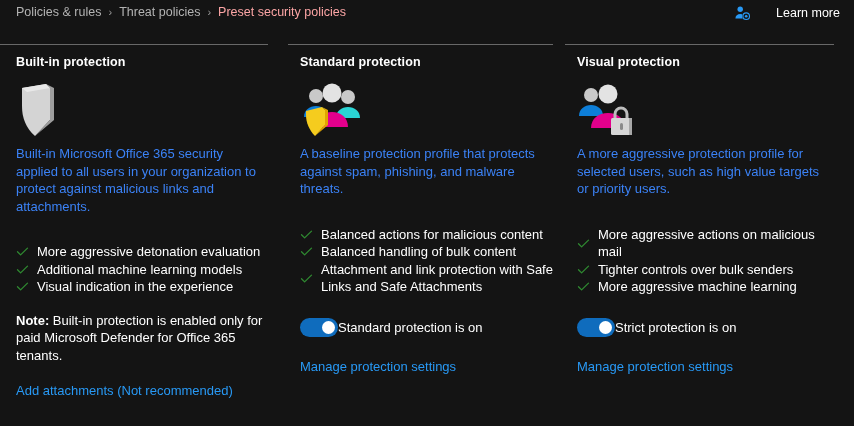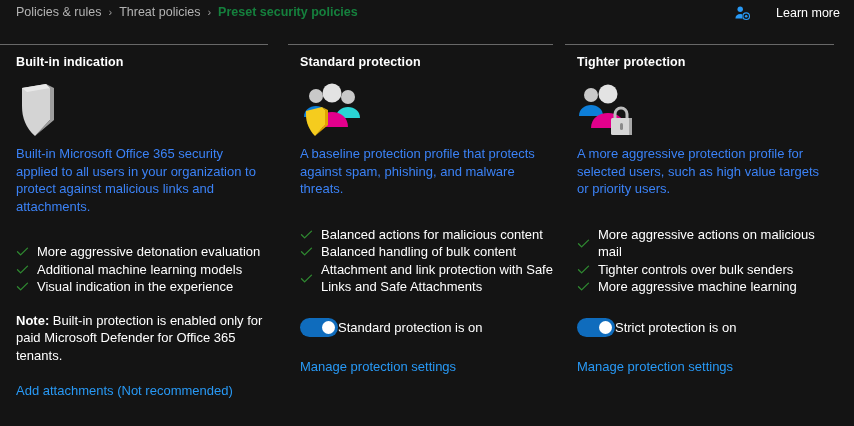--- a/index.html
+++ b/index.html
@@ -19,21 +19,21 @@
     left: 16px; top: 3px;
     display: flex; align-items: center;
     font-size: 12.5px;
     height: 18px;
   }
   .crumb {
     color: #b3b3b3;
     white-space: nowrap;
     cursor: pointer;
   }
-  .crumb.current { color: #15803d; font-weight: 700; }
+  .crumb.current { color: #fca5a5; font-weight: 400; }
   .crumb-sep {
     color: #9a9a9a;
     margin: 0 7px;
     font-size: 11px;
     line-height: 1;
     display: inline-block;
   }
 
   
   .learn-more {
@@ -177,21 +177,21 @@
         <circle cx="12.2" cy="11.2" r="1.3" fill="#2899f5"></circle>
       </svg>
     </span>
     <span class="learn-more-label">Learn more</span>
   </div>
 
   <div class="columns">
 
     <section class="col col-1">
       <div class="col-rule"></div>
-      <h2 class="col-title">Built-in indication</h2>
+      <h2 class="col-title">Built-in protection</h2>
 
       <div class="icon-wrap">
         <svg width="54" height="56" viewBox="0 0 54 56" xmlns="http://www.w3.org/2000/svg">
           <path d="M6 6 L30 2 L34 6 L34 38 L19 54 C10 46 6 36 6 24 Z" fill="#d4d4d4"></path>
           <path d="M30 2 L38 6 L38 38 L19 54 L34 38 L34 6 Z" fill="#9e9e9e"></path>
           <path d="M6 6 L30 2 L34 6 L11 10 Z" fill="#e8e8e8"></path>
         </svg>
       </div>
 
       <p class="col-desc">Built-in Microsoft Office 365 security applied to all users in your organization to protect against malicious links and attachments.</p>
@@ -281,21 +281,21 @@
           <span class="knob"></span>
         </span>
         <span class="toggle-label">Standard protection is on</span>
       </div>
 
       <a class="link manage-link" style="margin-top:22px;">Manage protection settings</a>
     </section>
 
     <section class="col col-3">
       <div class="col-rule"></div>
-      <h2 class="col-title">Tighter protection</h2>
+      <h2 class="col-title">Visual protection</h2>
 
       <div class="icon-wrap">
         <svg width="62" height="58" viewBox="0 0 62 58" xmlns="http://www.w3.org/2000/svg">
           <circle cx="14" cy="14" r="7" fill="#c9c9c9"></circle>
           <path d="M2 35c0-7 5.5-11 12-11s12 4 12 11z" fill="#0d7ed8"></path>
           <circle cx="31" cy="13" r="9.5" fill="#e3e3e3"></circle>
           <path d="M14 47c0-9.5 7.5-15 17-15s17 5.5 17 15z" fill="#e3008c"></path>
           <path d="M38 38v-5a6 6 0 0 1 12 0v5" fill="none" stroke="#bdbdbd" stroke-width="3"></path>
           <rect x="34" y="37" width="21" height="17" rx="1.5" fill="#d6d6d6"></rect>
           <rect x="52" y="37" width="3" height="17" fill="#a8a8a8"></rect>

